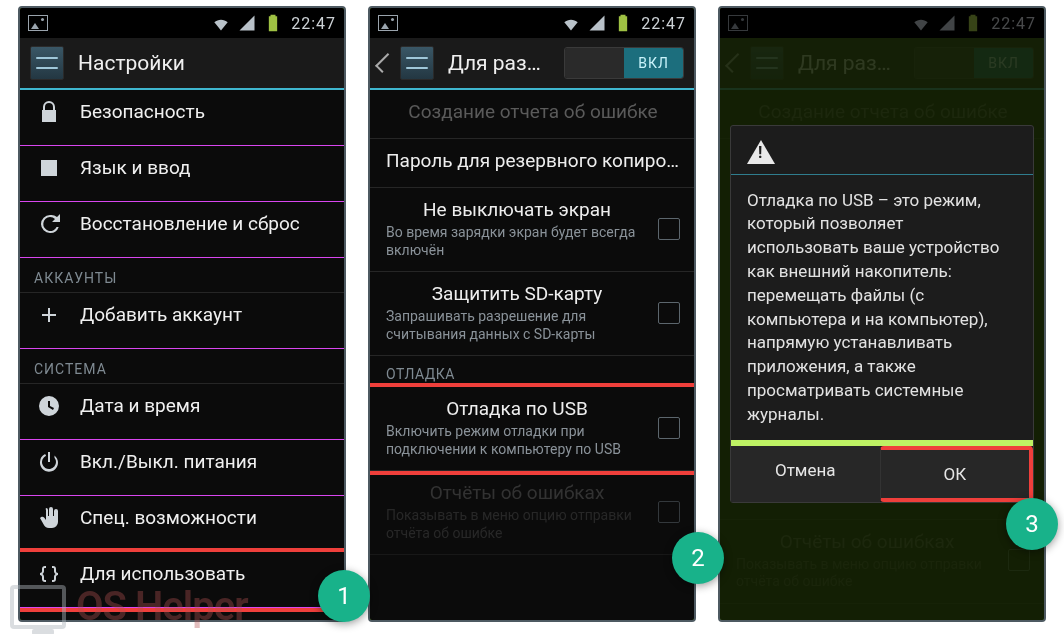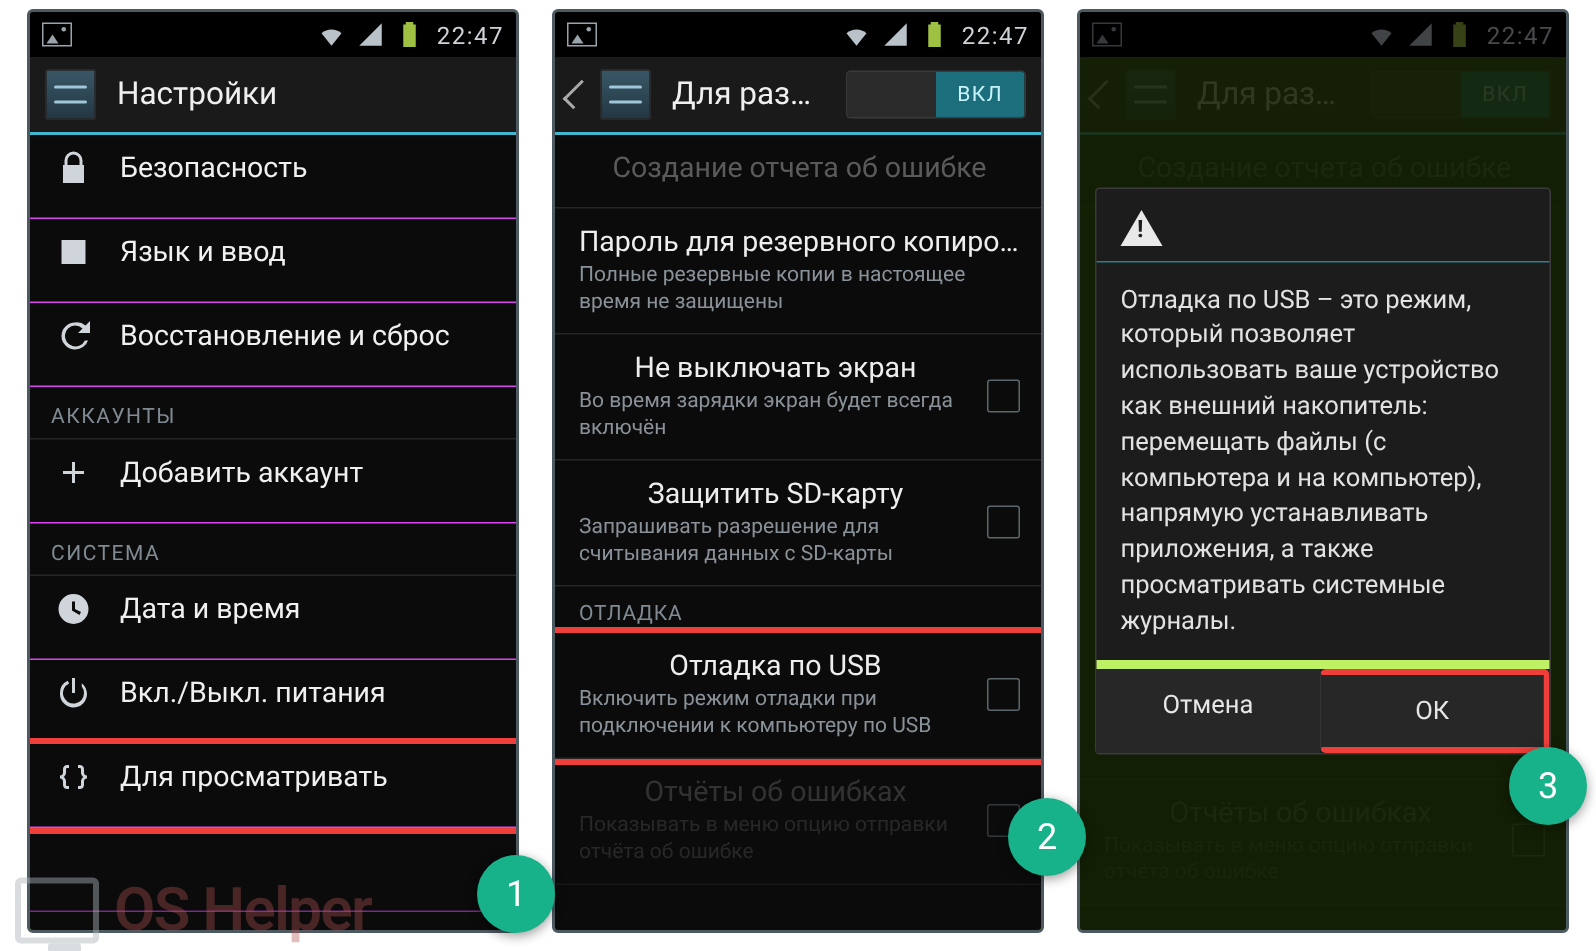--- a/index.html
+++ b/index.html
@@ -305,29 +305,37 @@
         <span class="label">Дата и время</span>
       </div>
       <div class="row">
         <span class="icon-slot">
             <svg class="ico" viewBox="0 0 24 24">
               <path d="M11 2h2v10h-2V2zm6.5 3.5l1.4 1.4A9 9 0 113 12a9 9 0 015.1-8.1l1 1.8A7 7 0 1019 12a7 7 0 00-1.5-4.3z"></path>
             </svg>
           </span>
         <span class="label">Вкл./Выкл. питания</span>
       </div>
+      <div class="row">
+        <span class="icon-slot">
+            <svg class="ico" viewBox="0 0 24 24">
+              <path d="M9 2a2 2 0 012 2v6h1V3a2 2 0 114 0v7h1V5a2 2 0 114 0v11a6 6 0 01-6 6h-3a6 6 0 01-5.5-3.7L3 12l1.2-.9c.9-.7 2.2-.5 2.9.4L9 14V4a2 2 0 010-2z"></path>
+            </svg>
+          </span>
+        <span class="label">Спец. возможности</span>
+      </div>
 
       <div class="hl">
         <div class="row">
           <span class="icon-slot">
               <svg class="ico" viewBox="0 0 24 24">
                 <path d="M8 4c-2 0-3 1-3 3v2c0 1-.5 2-2 2v2c1.5 0 2 1 2 2v2c0 2 1 3 3 3h1v-2H8c-.7 0-1-.3-1-1v-2c0-1.3-.6-2.3-1.6-3 .9-.7 1.6-1.7 1.6-3V7c0-.7.3-1 1-1h1V4H8zm8 0h-1v2h1c.7 0 1 .3 1 1v2c0 1.3.6 2.3 1.6 3-.9.7-1.6 1.7-1.6 3v2c0 .7-.3 1-1 1h-1v2h1c2 0 3-1 3-3v-2c0-1 .5-2 2-2v-2c-1.5 0-2-1-2-2V7c0-2-1-3-3-3z"></path>
               </svg>
             </span>
-          <span class="label">Для просматривать</span>
+          <span class="label">Для использовать</span>
         </div>
       </div>
 
       <div class="row disabled" style="opacity:.55">
         
         
       </div>
     </div>
   </div>
 
@@ -356,21 +364,20 @@
         <span class="on">ВКЛ</span>
       </div>
     </div>
 
     <div class="list">
       <div class="row2 disabled">
         <div class="ttl">Создание отчета об ошибке</div>
       </div>
       <div class="row2">
         <div class="ttl">Пароль для резервного копирования</div>
-        <div class="sub">Полные резервные копии в настоящее время не защищены</div>
       </div>
       <div class="row2 cbwrap">
         <div class="txt">
           <div class="ttl">Не выключать экран</div>
           <div class="sub">Во время зарядки экран будет всегда включён</div>
         </div>
         <div class="cb"></div>
       </div>
       <div class="row2 cbwrap">
         <div class="txt">

